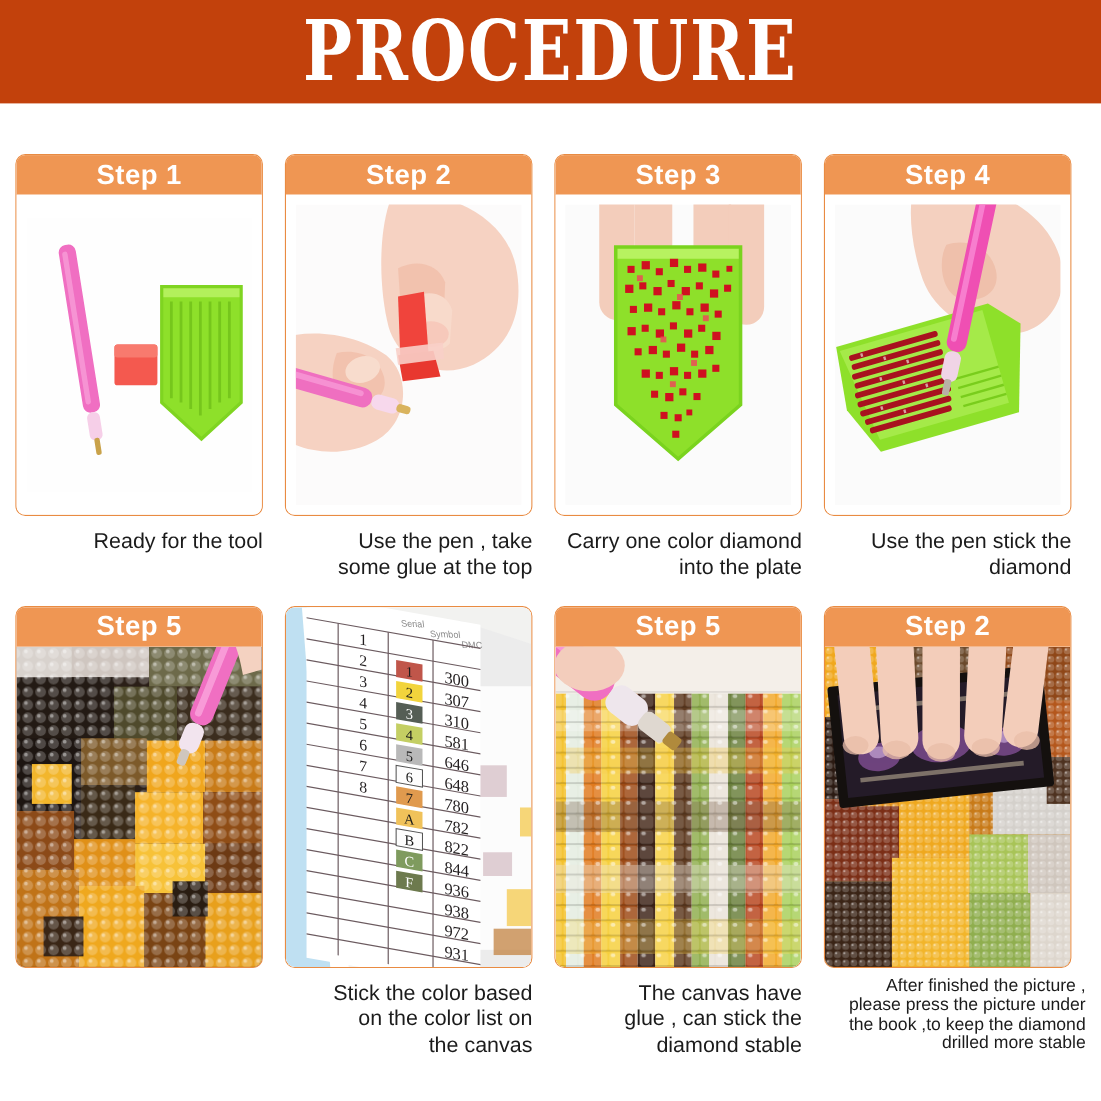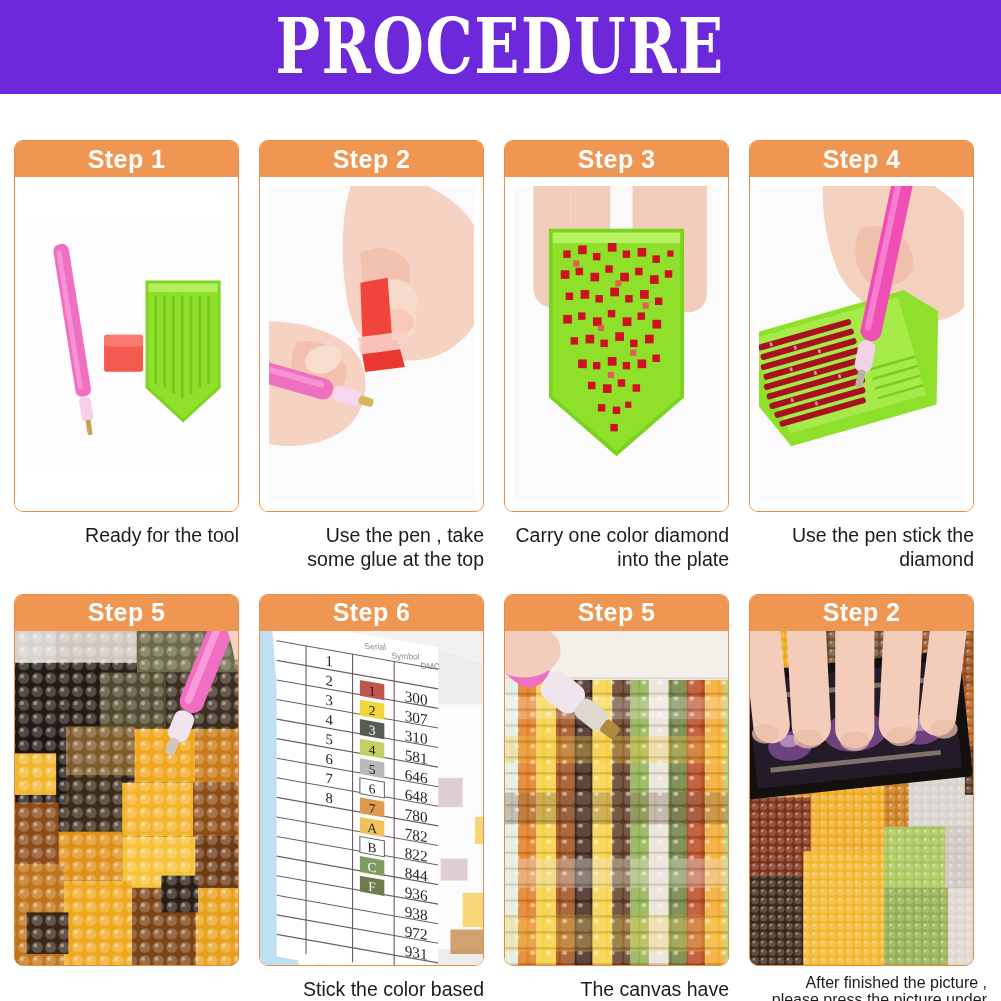--- a/index.html
+++ b/index.html
@@ -6,21 +6,21 @@
   html,body{ width:1001px; height:1001px; }
   body{
     font-family:"Liberation Sans", sans-serif;
     background:#ffffff;
     overflow:hidden;
   }
 
   
   .banner{
     width:1001px; height:94px;
-    background:#6d28d9;
+    background:#c2410c;
     display:flex; align-items:center; justify-content:center;
   }
   .banner-title{
     color:#ffffff;
     font-family:"DejaVu Serif", serif;
     font-weight:700;
     font-size:76px;
     letter-spacing:2px;
     transform:scaleX(0.78);
     transform-origin:center;
@@ -37,21 +37,21 @@
   .row-1{ margin-top:46px; }
   .row-2{ margin-top:22px; }
 
   .cell{ width:225px; display:flex; flex-direction:column; }
 
   .card{
     border:1px solid #e98b42;
     border-radius:9px;
     background:#ffffff;
     overflow:hidden;
-    height:372px;
+    height:329px;
     display:flex; flex-direction:column;
   }
   .card-header{
     background:#ef9653;
     height:36px;
     display:flex; align-items:center; justify-content:center;
     flex:none;
   }
   .card-header-label{
     color:#ffffff;
@@ -376,23 +376,20 @@
             <rect x="167" y="92" width="8" height="14" rx="3" fill="#cfc6bd"></rect>
           </g>
           <path d="M176 -30 C206 -36 230 -14 228 16 L200 24 C196 0 188 -18 176 -30 Z" fill="#f4d2c1"></path>
         </svg>
       </div>
     </div>
   </div>
 
   <div class="cell">
     <div class="card">
-      <div class="card-header">
-        <span class="card-header-label">Step 6</span>
-      </div>
       <div class="photo">
         <svg viewBox="0 0 223 273" preserveAspectRatio="xMidYMid slice">
           <rect x="0" y="0" width="223" height="273" fill="#f2f2f0"></rect>
 
           <path d="M-10 4 L36 -6 L58 273 L6 273 Z" fill="#bfe0f2"></path>
           <path d="M30 -6 L44 -9 L66 273 L52 273 Z" fill="#ffffff"></path>
 
           <path d="M150 10 L260 46 L260 273 L108 273 Z" fill="#ececec"></path>
           <g fill="#ffffff" opacity=".85">
             <rect x="150" y="60" width="100" height="200"></rect>

